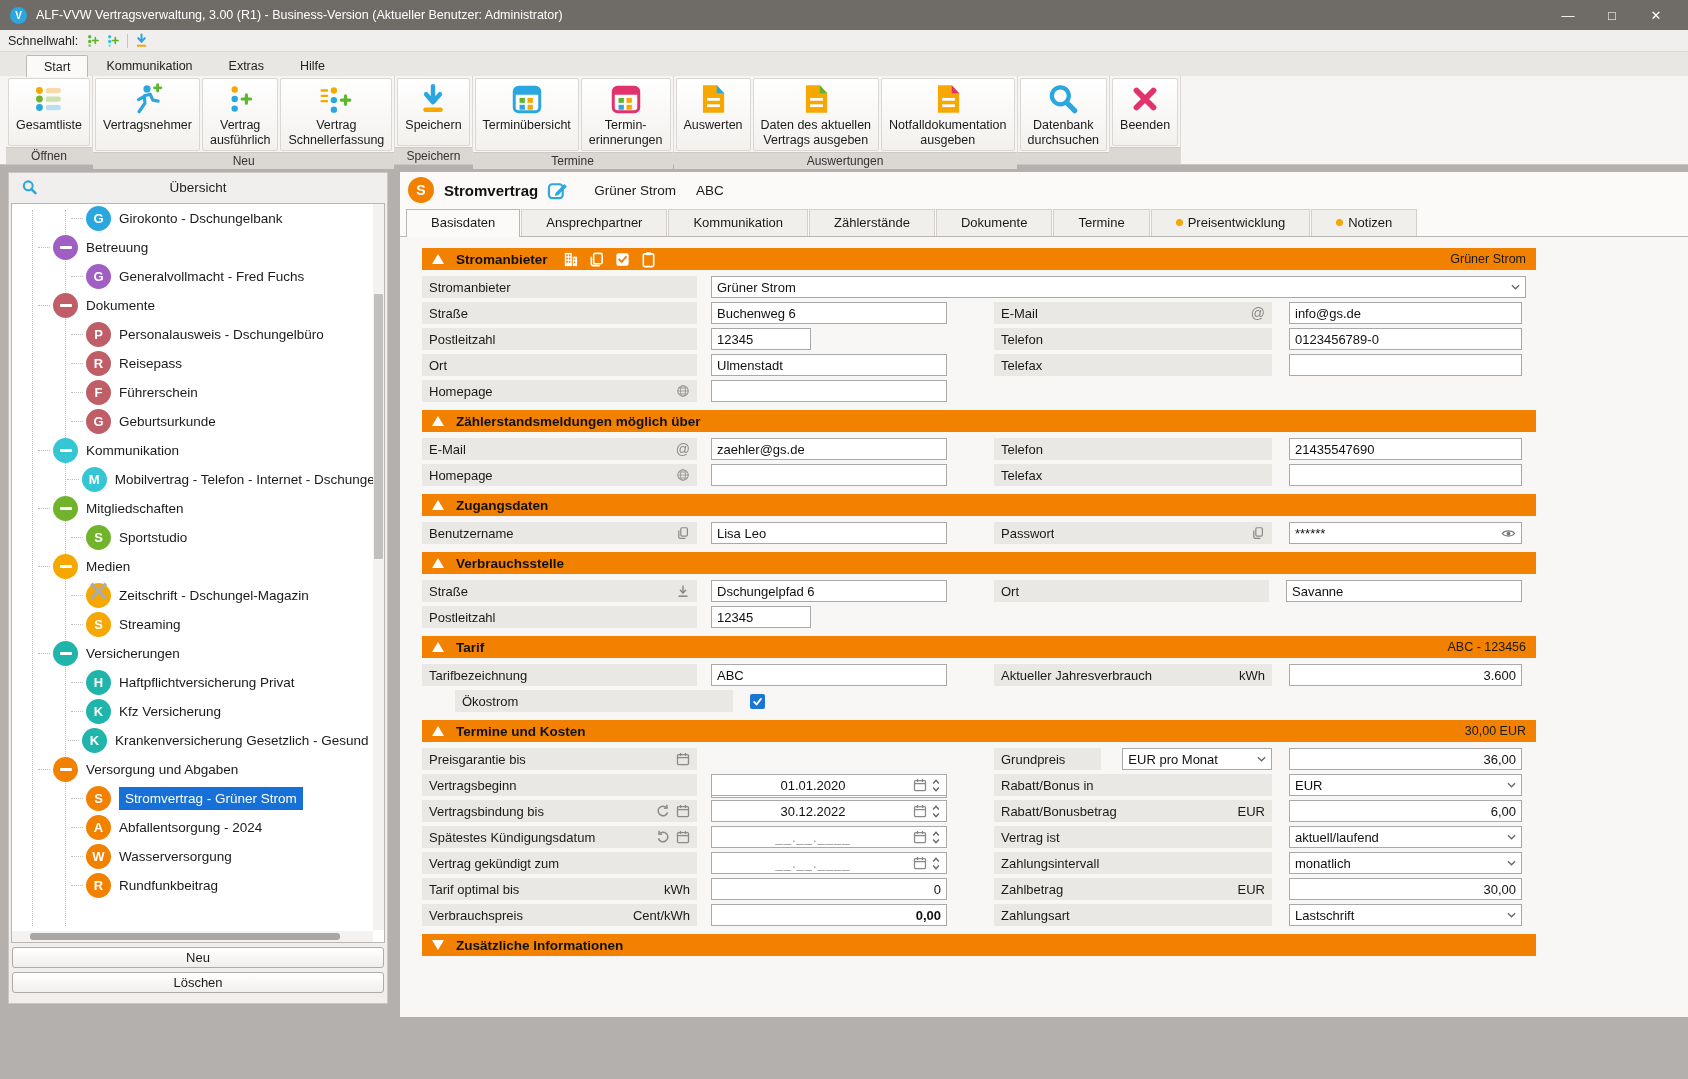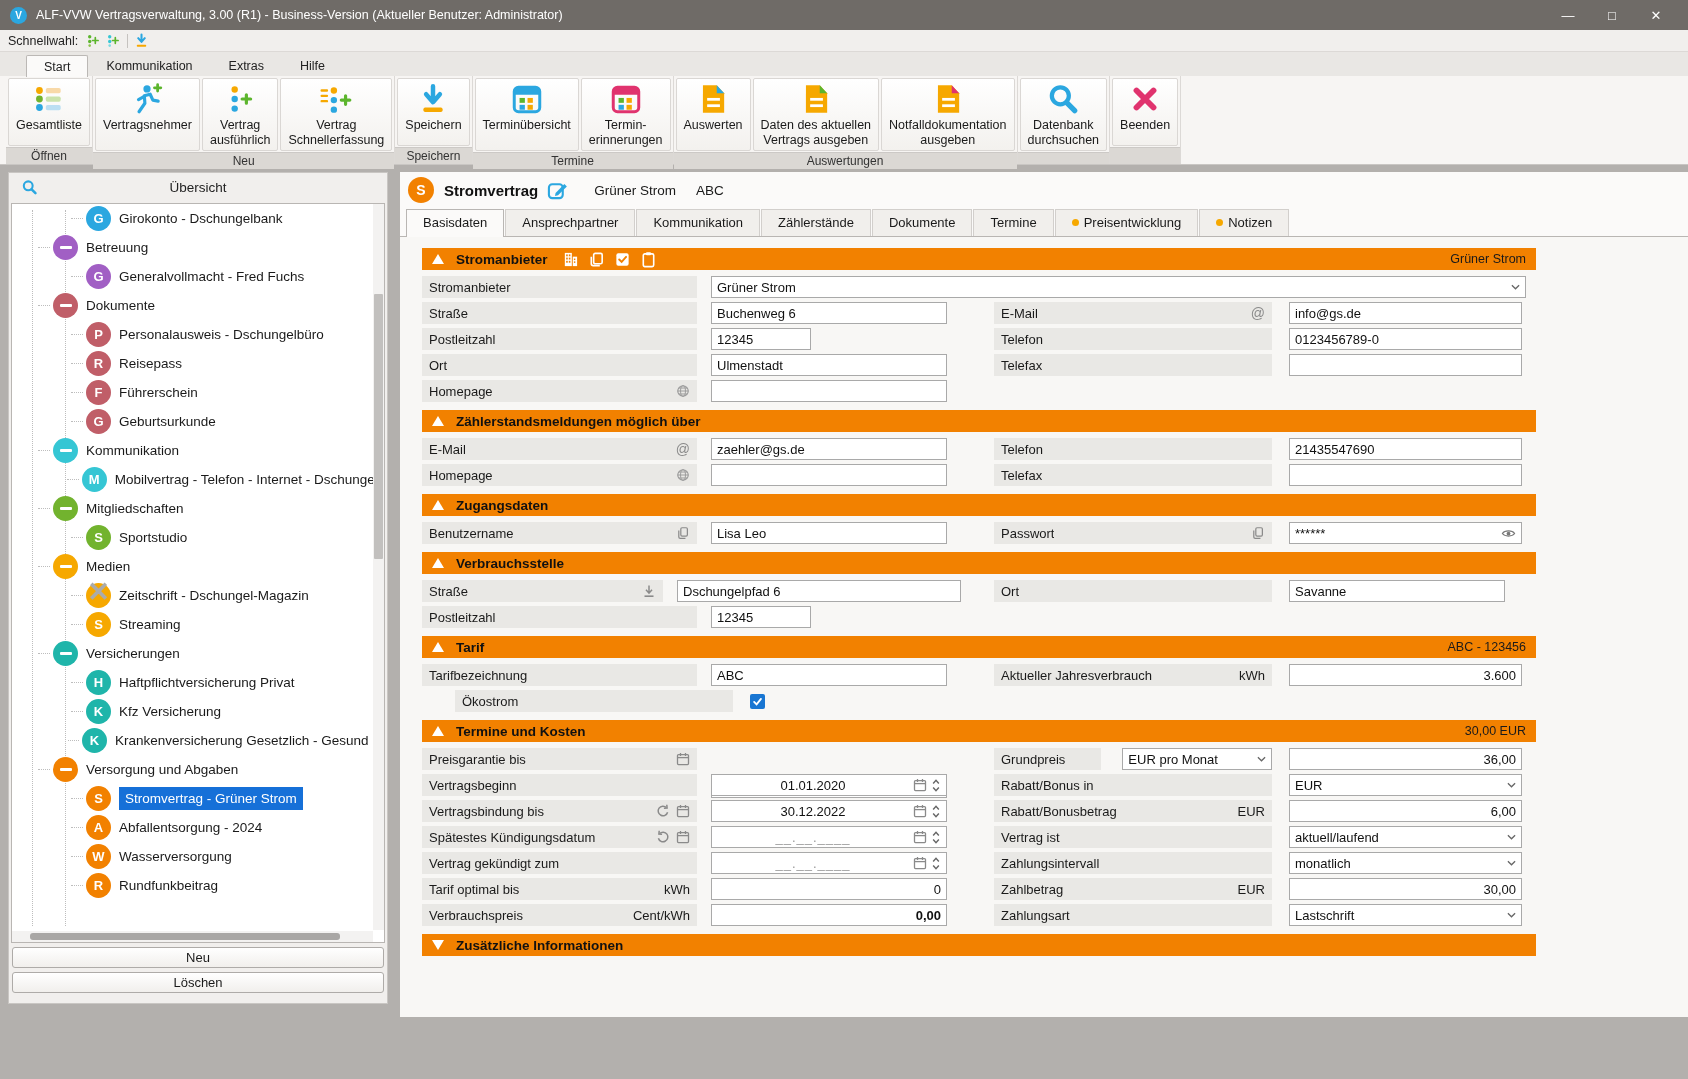--- a/index.html
+++ b/index.html
@@ -57,21 +57,21 @@
 
   
   .main { position:absolute; left:400px; top:7px; right:0; height:845px; background:#FBFAF9; }
   .main-head { height:36px; display:flex; align-items:center; padding-left:8px; }
   .type-badge { width:26px; height:26px; border-radius:50%; background:#F28100; color:#fff; font-weight:bold; font-size:14px; display:flex; align-items:center; justify-content:center; }
   .main-title { margin-left:10px; font-size:15px; font-weight:bold; color:#111; }
   .edit { width:21px; height:21px; margin-left:9px; cursor:pointer; }
   .main-sub { margin-left:26px; font-size:13.5px; color:#1a1a1a; }
   .main-sub + .main-sub { margin-left:20px; }
   .tabbar { height:29px; display:flex; align-items:flex-end; padding-left:6px; border-bottom:1px solid #b9b6b3; }
-  .tab { display:flex; align-items:center; padding:5px 16px 6px; font-size:13px; color:#1a1a1a; background:#F1EFEC; border:1px solid #d2cfcc; border-bottom:none; margin-right:1px; cursor:default; }
+  .tab { display:flex; align-items:center; padding:5px 24px 6px; font-size:13px; color:#1a1a1a; background:#F1EFEC; border:1px solid #d2cfcc; border-bottom:none; margin-right:1px; cursor:default; }
   .tab.active { background:#FBFAF9; border-color:#b9b6b3; position:relative; margin-bottom:-1px; padding-bottom:7px; }
   .tabdot { width:7px; height:7px; border-radius:50%; background:#F6A800; margin-right:5px; }
 
   
   .form { padding:11px 0 0 22px; background:#F8F7F5; height:780px; }
   .sec { margin-bottom:8px; }
   .sec-head { width:1114px; height:22px; background:#F28100; display:flex; align-items:center; padding:0 10px; margin-bottom:6px; }
   .sec-tri { width:12px; height:10px; margin-right:12px; display:flex; }
   .sec-title { font-size:13.5px; font-weight:bold; color:#111; }
   .sec-icons { display:flex; gap:9px; margin-left:14px; }
@@ -858,31 +858,31 @@
                   <span class="licons">
                     <span class="icon ">
                       <svg viewBox="0 0 14 14">
                         <path d="M7 1.5 v7 M4 5.8 l3 3.4 3-3.4" fill="none" stroke="#8a8a8a" stroke-width="1.5"></path>
                         <path d="M2.5 12.2 h9" stroke="#8a8a8a" stroke-width="1.6"></path>
                       </svg>
                     </span>
                   </span>
                 </div>
                 <div class="fieldwrap">
-                  <div class="field text" style="width: 284px;">
+                  <div class="field text" style="width: 236px;">
                     <span class="val">Dschungelpfad 6</span>
                   </div>
                 </div>
               </div>
               <div class="zone-r">
                 <div class="lbl">
                   <span class="ltext">Ort</span>
                 </div>
                 <div class="fieldwrap">
-                  <div class="field text" style="width: 216px;">
+                  <div class="field text" style="width: 236px;">
                     <span class="val">Savanne</span>
                   </div>
                 </div>
               </div>
             </div>
             <div class="frow">
               <div class="zone-l">
                 <div class="lbl">
                   <span class="ltext">Postleitzahl</span>
                 </div>

